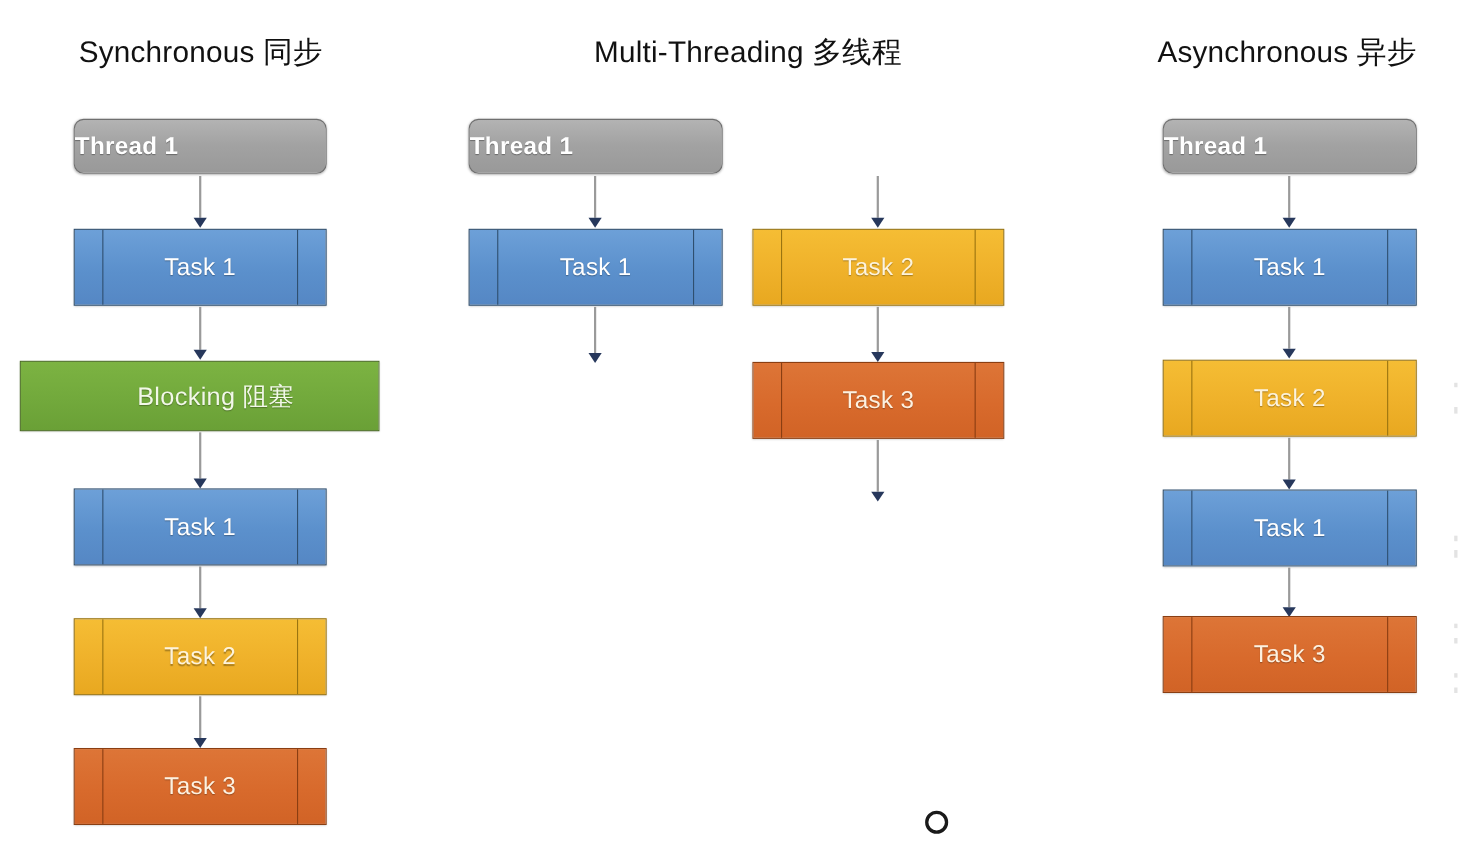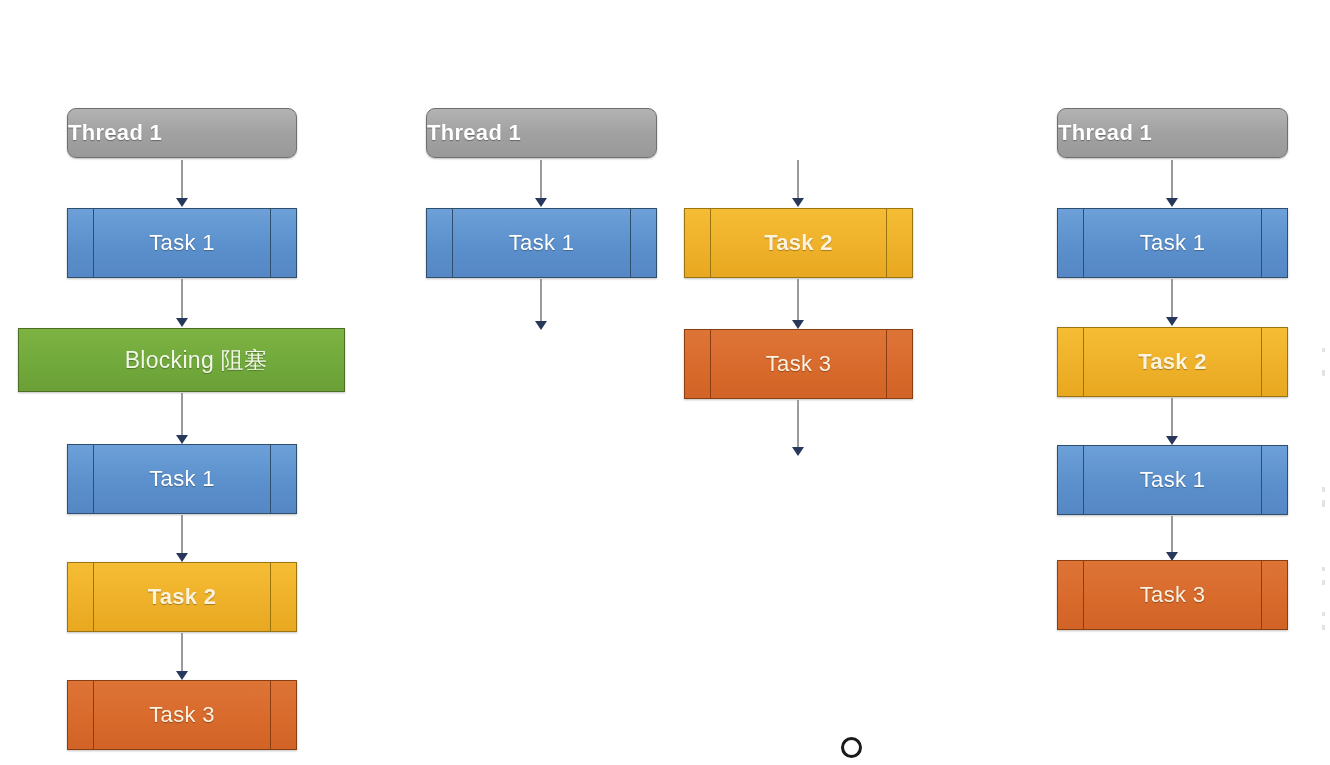--- a/index.html
+++ b/index.html
@@ -87,21 +87,21 @@
     background: linear-gradient(180deg, #6da0d8 0%, #5b90cc 55%, #5587c4 100%);
     border: 1.5px solid #2f4f6f;
   }
   .t-blue .bar-l, .t-blue .bar-r { border-left-color: #2f4f6f; }
 
   .t-yellow {
     background: linear-gradient(180deg, #f5bd34 0%, #efb12a 55%, #e8a820 100%);
     border: 1.5px solid #9a7410;
   }
   .t-yellow .bar-l, .t-yellow .bar-r { border-left-color: #9a7410; }
-  .t-yellow .lbl { color: #fdf3dc; font-weight: bold; }
+  .t-yellow .lbl { color: #fdf3dc; }
 
   .t-orange {
     background: linear-gradient(180deg, #dd7537 0%, #d86a2c 55%, #d16326 100%);
     border: 1.5px solid #8a3e12;
   }
   .t-orange .bar-l, .t-orange .bar-r { border-left-color: #8a3e12; }
   .t-orange .lbl { color: #fdf1e0; }
 
   
   .block-box {
@@ -158,22 +158,25 @@
     position: absolute;
     background: #c8c8c8;
     opacity: 0.5;
   }
 </style>
 </head>
 <body>
 
 <div class="canvas">
 
-
-
+  <div class="col-title" style="left:40px; top:30px; width:285px;">Synchronous 同步</div>
+
+  <div class="col-title" style="left:450px; top:30px; width:460px;">Multi-Threading 多线程</div>
+
+  <div class="col-title" style="left:1020px; top:30px; width:300px;">Asynchronous 异步</div>
 
   <div class="thread-box" style="left:67px; top:108px; width:230px; height:50px;">
     <span class="lbl">Thread 1</span>
   </div>
 
   <div class="arrow" style="left:175px; top:160px; height:47px;">
     <div class="shaft" style="height:38px;"></div>
     <div class="head" style="top:38px;"></div>
   </div>
 

